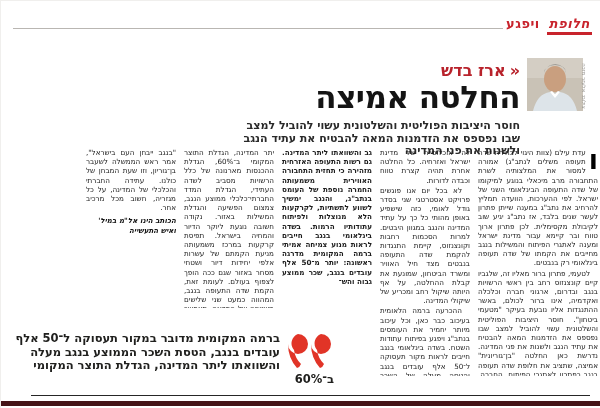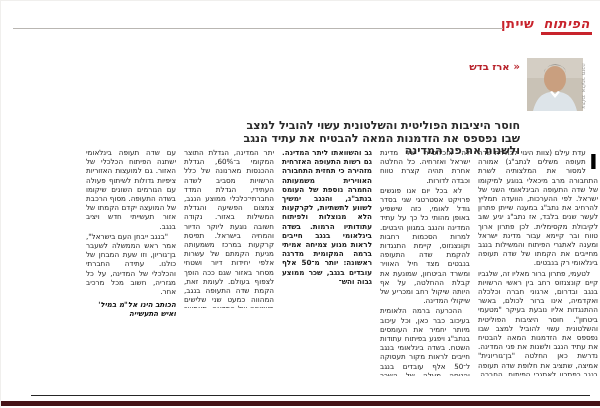--- a/index.html
+++ b/index.html
@@ -21,21 +21,21 @@
   .mast-rule{position:absolute;top:27px;left:12px;width:490px;height:1px;background:#b9b6b2;}
 
   
   .photo{position:absolute;top:57px;right:17px;width:56px;height:53px;overflow:hidden;background:#cfc9bd;}
   .photo svg{display:block;}
   .photo-credit{
     position:absolute;top:82px;right:-14px;width:60px;
     transform:rotate(90deg);transform-origin:center;
     font-size:5.5px;color:#9a9894;text-align:center;white-space:nowrap;
   }
-  .byline{position:absolute;top:60px;right:80px;font-size:10px;font-weight:bold;color:#b8222b;direction:rtl;}
+  .byline{position:absolute;top:60px;right:80px;font-size:16px;font-weight:bold;color:#b8222b;direction:rtl;}
   .byline .marker{color:#b8222b;font-weight:bold;margin-left:4px;}
 
   
   .headline{
     position:absolute;top:78px;right:80px;
     font-size:31px;font-weight:bold;color:#141414;letter-spacing:-0.5px;
   }
   .subhead{
     position:absolute;top:119px;right:80px;width:287px;
     font-size:11px;line-height:12.5px;font-weight:bold;color:#2a2a2a;text-align:right;
@@ -76,63 +76,70 @@
   
   .rule-thin{position:absolute;top:394px;left:30px;right:10px;height:1px;background:#262626;}
   .rule-thick{position:absolute;top:400px;left:0;right:0;height:5px;background:#451418;}
 </style>
 </head>
 <body>
 
 <div class="page">
 
   <div class="masthead">
-    <span class="brand">הפיתוח</span>
-    <span class="section-label">שייתן</span>
+    <span class="brand">חלופת</span>
+    <span class="section-label">ויפגע</span>
   </div>
   <div class="mast-rule"></div>
 
   <div class="photo">
     <svg width="56" height="53" viewBox="0 0 56 53">
       <rect x="0" y="0" width="56" height="53" fill="#c9c2b6"></rect>
       <rect x="0" y="0" width="56" height="20" fill="#d4cec4"></rect>
       <ellipse cx="28" cy="21" rx="11" ry="13" fill="#c99f7f"></ellipse>
       <path d="M17 15 Q18 7 28 7 Q38 7 39 15 Q39 11 36 9 Q31 5 24 7 Q18 9 17 15 Z" fill="#8f8d88"></path>
       <path d="M6 53 Q10 36 23 34 L28 38 L33 34 Q46 36 50 53 Z" fill="#dde4e9"></path>
       <path d="M23 34 L28 40 L33 34 L31 33 L28 36 L25 33 Z" fill="#ffffff"></path>
     </svg>
   </div>
   <div class="photo-credit">צילום: אלעזר מזכה</div>
 
   <div class="byline">
     <span class="marker">«</span><span>ארז בדש</span>
   </div>
 
+  <h1 class="headline" style="margin:0">החלטה אמיצה</h1>
   <div class="subhead">חוסר היציבות הפוליטית והשלטונית עשוי להוביל למצב שבו נפספס את הזדמנות המאה להבטיח את עתיד הנגב ולשנות את פני המדינה</div>
 
   <div class="article-body">
       <div class="col" style="width: 120px; height: 228px;">
         <p><span class="dropcap">ו</span>עדת עילם (צוות היגוי לבחירת שדה תעופה משלים לנתב"ג) אמורה למסור את המלצותיה לשרת התחבורה מרב מיכאלי בנוגע למיקומו של שדה התעופה הבינלאומי השני של ישראל. לפי ההערכות, הוועדה תמליץ להרחיב את נתב"ג במענה שייתן פתרון לעשר שנים בלבד, אז נתב"ג יגיע שוב לקיבולת מקסימלית. לכן פתרון ארוך טווח ובר קיימא עבור מדינת ישראל ומענה לאתגרי הפיתוח והמשילות בנגב מחייבים את הקמתו של שדה תעופה בינלאומי רק בנבטים.</p>
         <p>לטעמי, פתרון ברור מאליו זה, שלגביו קיים קונצנזוס רחב בין ראשי הרשויות בנגב ובדרום, ארגוני חברה וכלכלה ואקדמיה, אינו ברור לכולם, באשר ההתנגדות אליו נובעת בעיקר "מטעמי ביטחון". חוסר היציבות הפוליטית והשלטונית עשוי להוביל למצב שבו נפספס את הזדמנות המאה להבטיח את עתיד הנגב ולשנות את פני המדינה. נדרשת כאן החלטה "בן־גוריונית" אמיצה, שתציב את חלופת שדה תעופה בנגב כפתרון לאתגרי הפיתוח, החברה, התחבורה, הכלכ־</p>
       </div>
       <div class="col" style="width: 90px; height: 228px;">
         <p>לה אוכלוסייה של מדינת ישראל ואזרחיה. כל החלטה אחרת תהיה קצרת טווח וכבדה לדורות.</p>
         <p>לא בכל יום אנו פוגשים פרויקט אסטרטגי שני בסדר גודל לאומי, כזה שישפיע באופן מהותי כל כך על עתיד המדינה והנגב במגוון היבטים. למרות הסכמות רחבות וקונצנזוס, קיימת התנגדות להקמת שדה התעופה בנבטים מצד חיל האוויר ומשרד הביטחון, שמונעת את קבלת ההחלטה, על אף היותה שיקול רחב ומכריע של שיקולי המדינה.</p>
         <p>ההכרעה ברמה הלאומית בעיכוב כבר כאן, וכל עיכוב מיותר יחמיר את העומסים בנתב"ג ויפגע בפיתוח עתודות השטח. בשדה בינלאומי בנגב חייבים לראות מקור תעסוקה ל־50 אלף עובדים בנגב והטסה מעלה של השכר הממוצע בנ־</p>
       </div>
       <div class="col" style="width: 90px; height: 200px; font-weight: bold;">
         <p>גב והשוואתו ליתר המדינה. גם רשות התעופה האזרחית מזהירה כי תחזית התחבורה האווירית משמעותה החמרה נוספת של העומס בנתב"ג, והנגב ימשיך לשווע לתשתיות, לקרקעות הלא מנוצלות ולפיתוח עתודותיו הרמות. בשדה בינלאומי בנגב חייבים לראות מנוע צמיחה אמיתי ברמה המקומית מדרגה ראשונה: יותר מ־50 אלף עובדים בנגב, שכר ממוצע גבוה והש־</p>
       </div>
       <div class="col" style="width: 90px; height: 160px;">
         <p>יתר המדינה, הגדלת התוצר המקומי ב־60%, הגדלת ההכנסות מארנונה של כלל הרשויות מסביב לשדה העתידי, הגדלת המדד החברתי־כלכלי ממוצע הנגב, צמצום הפשיעה והגדלת המשילות באזור. נקודה חשובה נוגעת ליוקר הדיור והמחיה בישראל. תפיסת קרקעות במרכז משמעותה מניעת הקמתם של עשרות אלפי יחידות דיור ושטחי מסחר באזור שגם ככה הופך לצפוף בעולם. לעומת זאת, הקמת שדה התעופה בנגב, המהווה כמעט שני שלישים משטחה של המדינה, תאפשר לא רק הפניית קרקעות באזורי הביקוש לדיור, אלא גם הרחבת הבנייה.</p>
       </div>
       <div class="col" style="width: 90px; height: 180px;">
-        <p>עם שדה תעופה בינלאומי ישתנה הפיתוח הכלכלי של האזור. גם למועצות האזוריות ציפיות גדולות לשיתוף פעולה עם הגורמים השונים שיקומו בשדה התעופה. מסוף הרכבת של המועצה יקדם הקמתו של אזור תעשייתי חדש ויציב בנגב.</p>
         <p>"בנגב ייבחן העם בישראל", אמר ראש הממשלה לשעבר בן־גוריון, וזו שעת המבחן של כולנו. עתידה החברתי והכלכלי של המדינה, על כל מגזריה, חשוב מכל מרכיב אחר.</p>
         <div class="bio">הכותב הינו אל"מ במיל' ואיש התעשייה</div>
       </div>
     </div>
 
+  <div class="pull-quote">
+    <svg class="qmark" viewBox="0 0 46 34">
+      <path d="M10 0 a10 10 0 1 1 -10 10 q0 14 9 24 q3 -1 4 -4 q-6 -6 -7 -14 a10 10 0 0 1 4 -16 Z" fill="#e13427"></path>
+      <path d="M33 0 a10 10 0 1 1 -10 10 q0 14 9 24 q3 -1 4 -4 q-6 -6 -7 -14 a10 10 0 0 1 4 -16 Z" fill="#e13427"></path>
+    </svg>
+    <div class="pull-quote-text">ברמה המקומית מדובר במקור תעסוקה ל־50 אלף עובדים בנגב, הטסת השכר הממוצע בנגב מעלה והשוואתו ליתר המדינה, הגדלת התוצר המקומי ב־60%</div>
+  </div>
 
   <div class="rule-thin"></div>
   <div class="rule-thick"></div>
 
 </div>
 
 </body></html>

